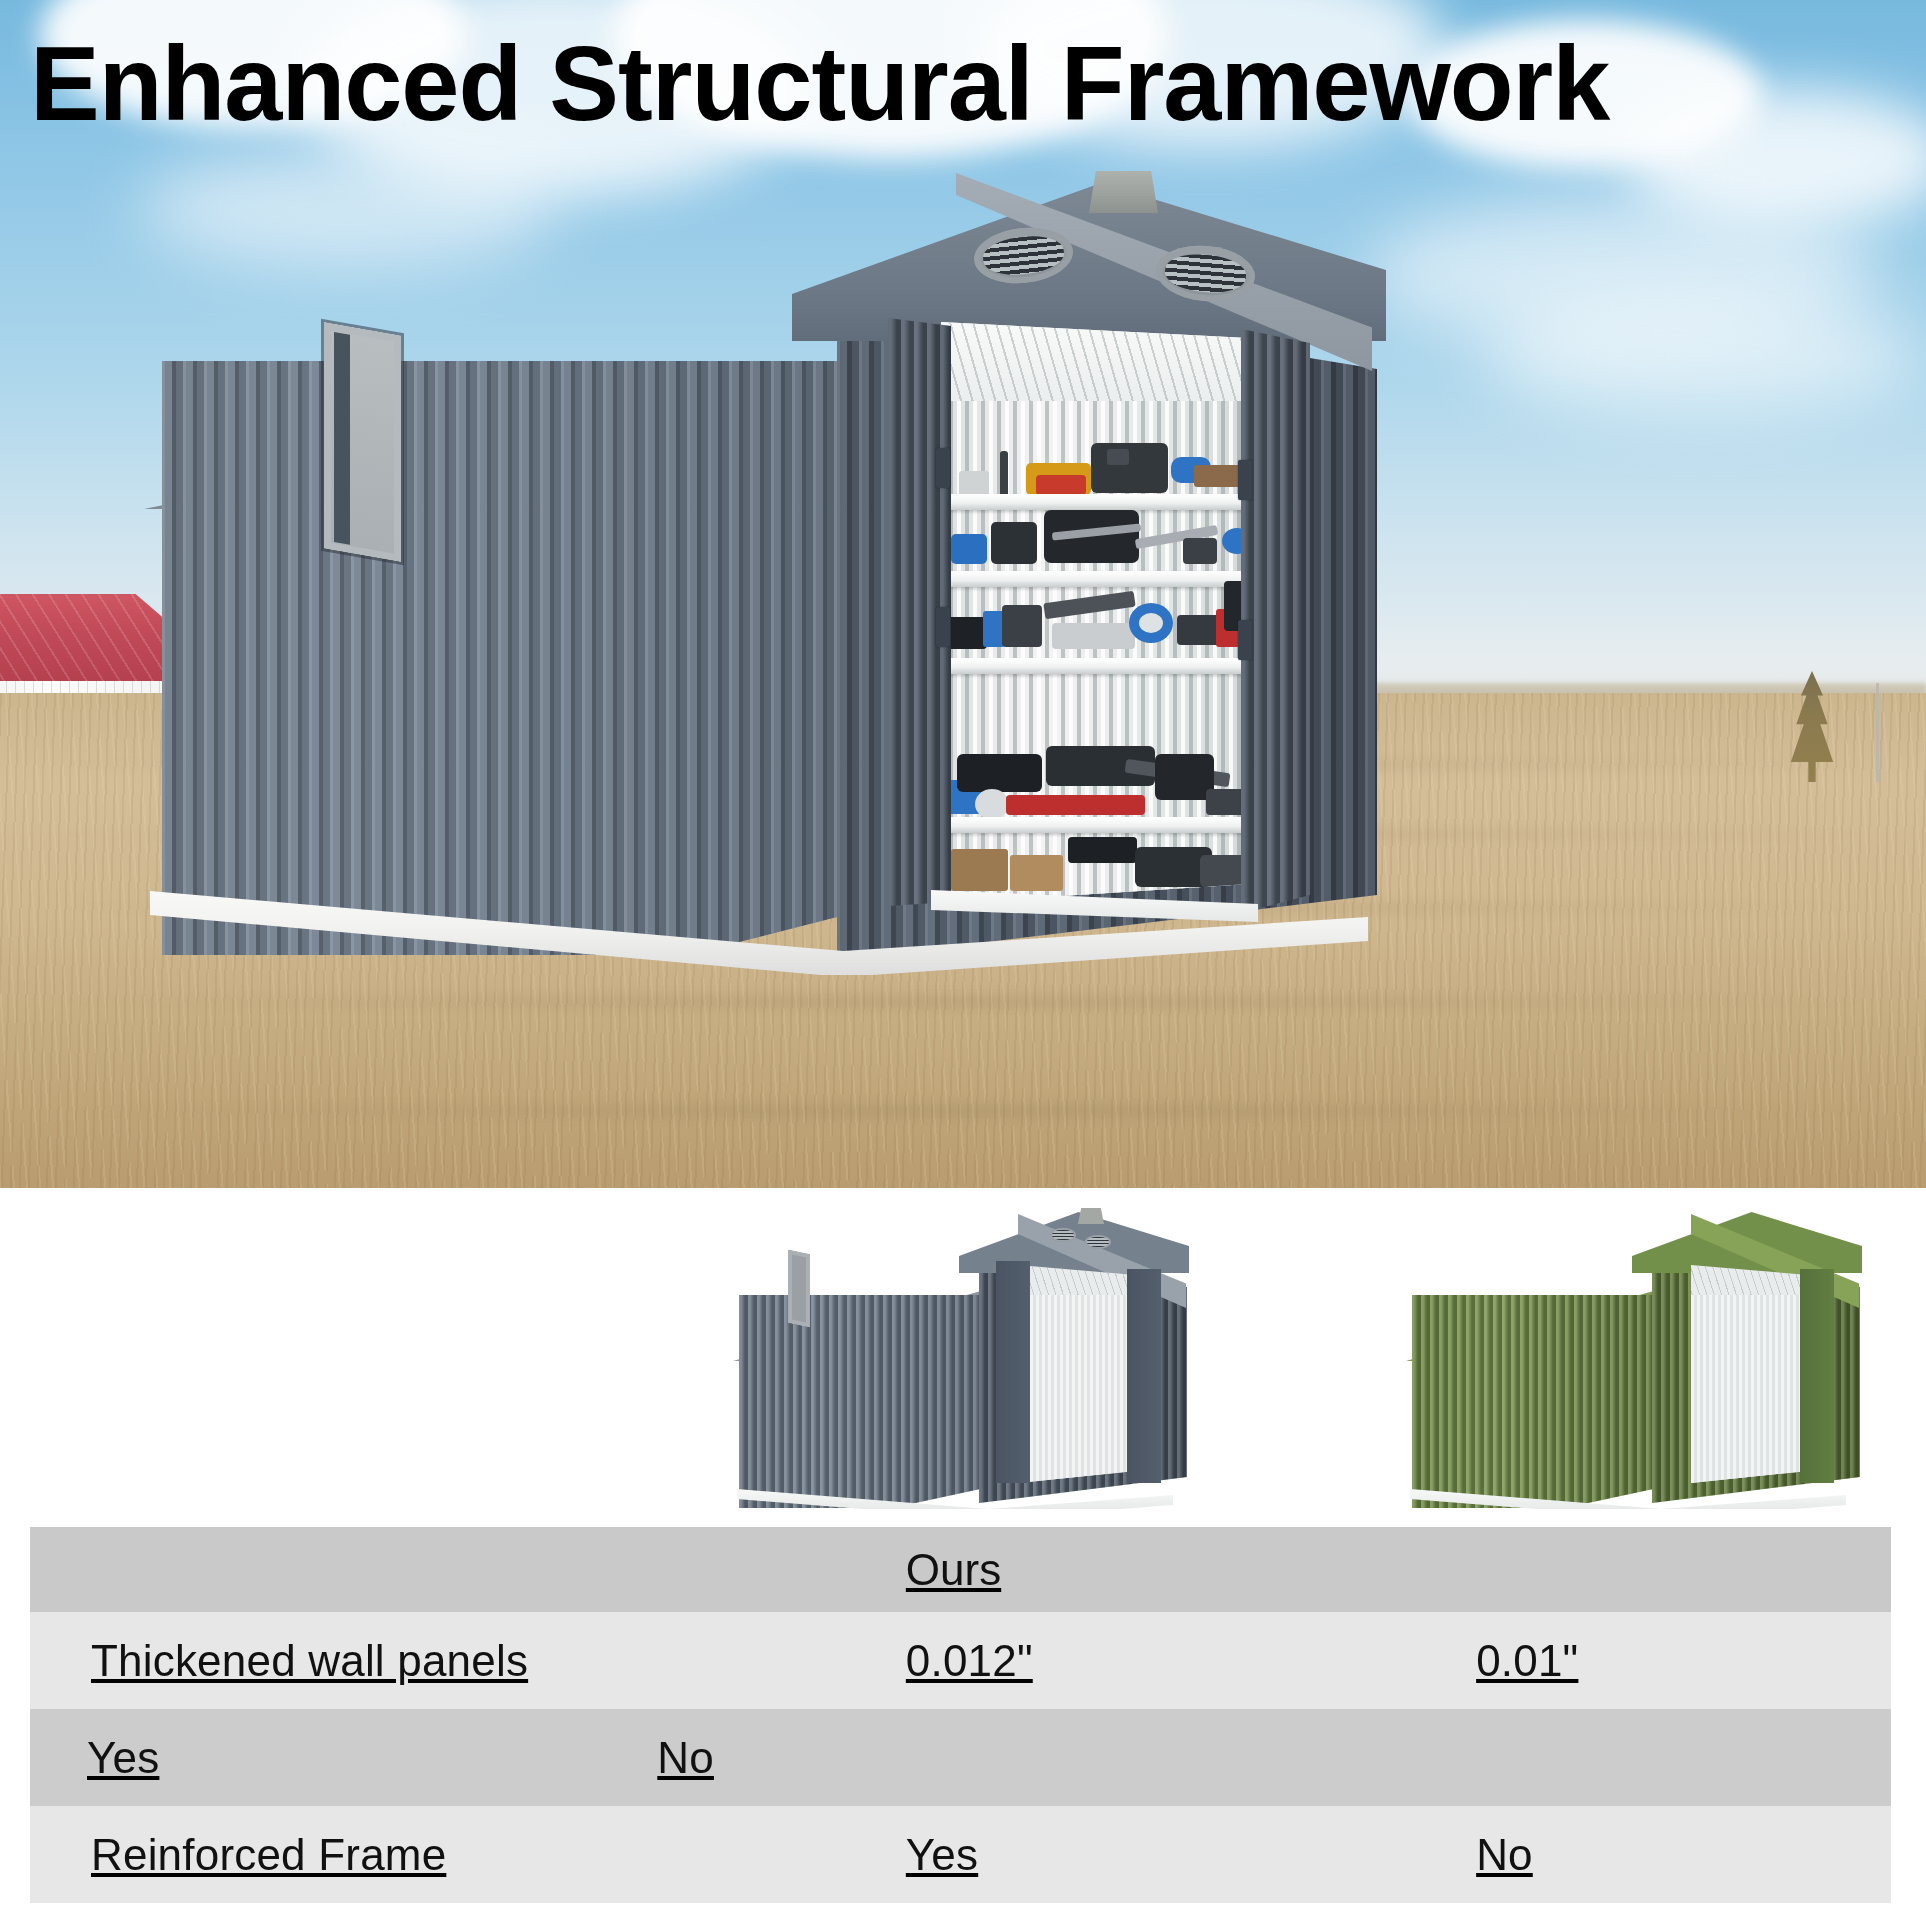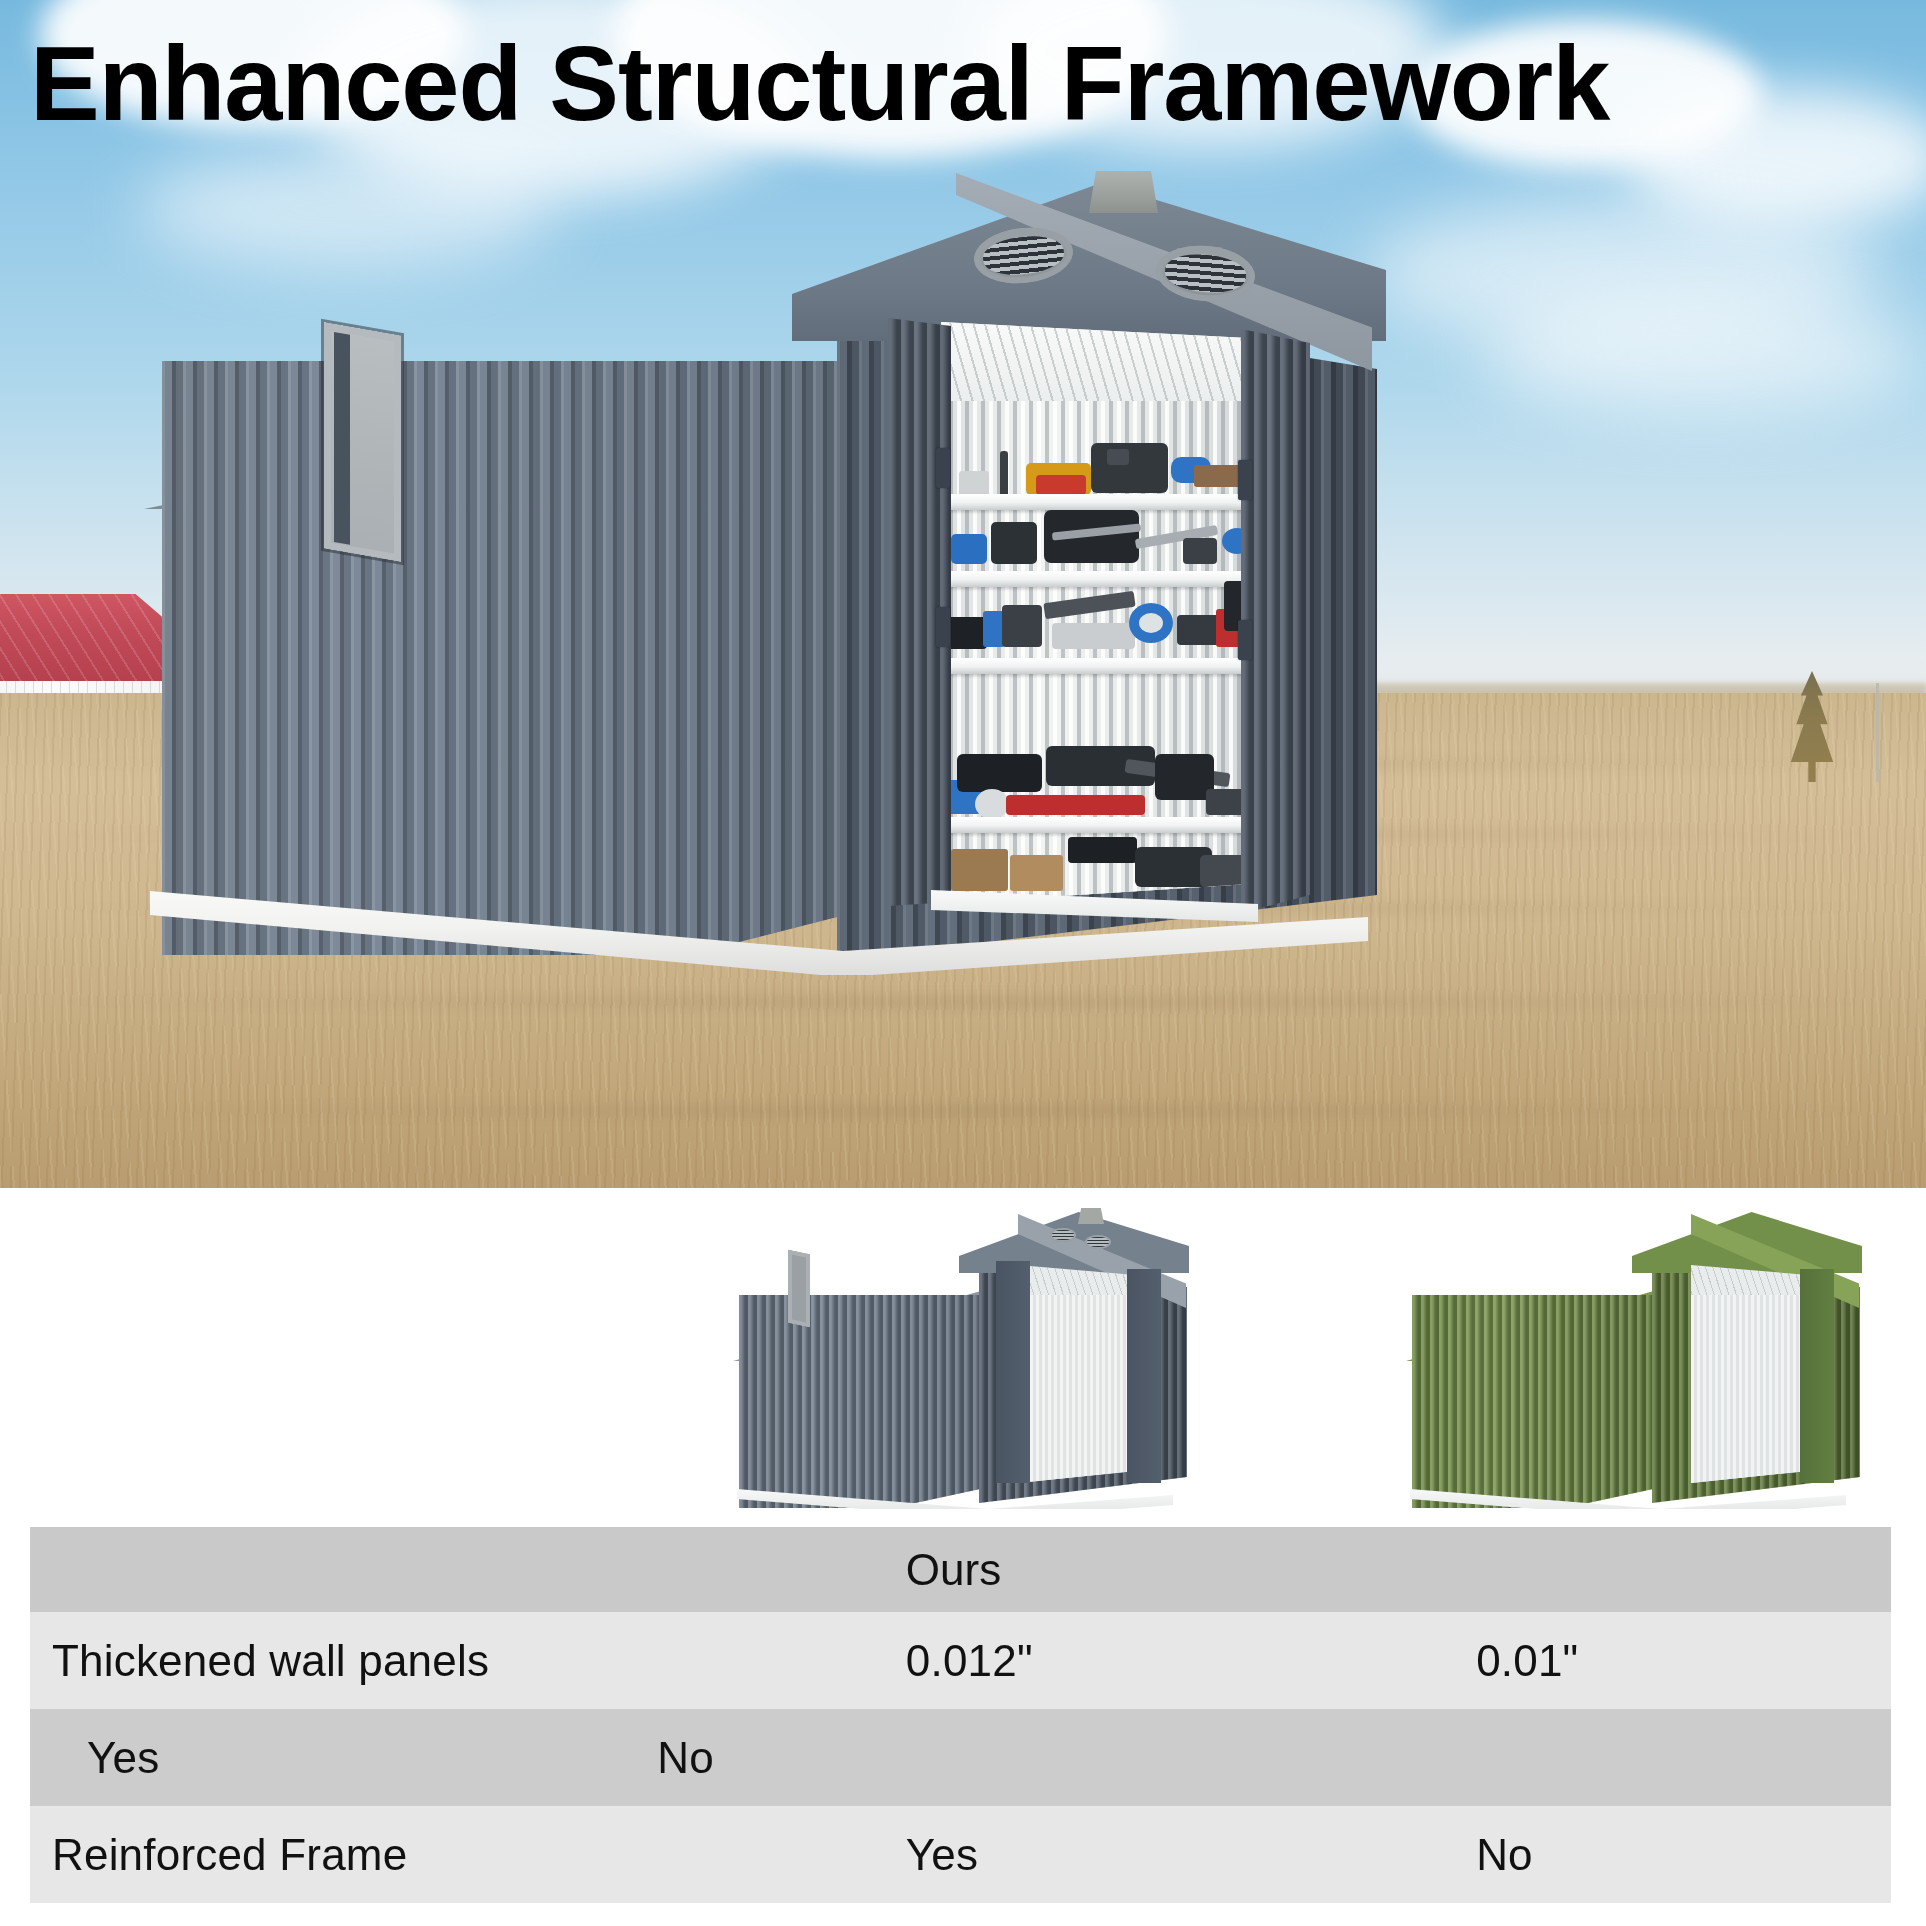--- a/index.html
+++ b/index.html
@@ -167,22 +167,22 @@
   .m-vent { position:absolute; width:26px; height:14px; border-radius:50%; background:#8a9198;
       box-shadow:inset 0 0 0 2px #9aa1a7; overflow:hidden; }
   .m-vent i { position:absolute; inset:2px; border-radius:46%; background:repeating-linear-gradient(180deg,#2f353a 0 1px,#b5bcc0 1px 3px); }
   .m-base { position:absolute; left:4px; top:271px; width:446px; height:30px;
       background:linear-gradient(180deg,#fff,#e8eaea);
       clip-path:polygon(0 10px,251px 30px,436px 16px,436px 26px,251px 40px,0 20px); }
 
   
   .tbl { position:absolute; left:30px; top:1527px; width:1861px; }
   .trow { display:flex; align-items:center; width:100%; }
-  .trow .c { display:flex; align-items:flex-start; }
-  .c0 { width:44%; padding-left:22px; }
+  .trow .c { display:flex; align-items:flex-start;text-decoration:underline; }
+  .c0 { width:44%; padding-left:61px; }
   .c1 { width:30%; justify-content:flex-start; padding-left:57px; }
   .c2 { width:26%; justify-content:flex-start; padding-left:69px; }
   .hdr { height:85px; background:#c9c9c9; }
   .r-odd { height:97px; background:#e7e7e7; }
   .r-even { height:97px; background:#cccccc; }
   .tcell { font-size:44px; color:#111; letter-spacing:0.2px; line-height:1; white-space:nowrap; }
   .thcell { font-size:44px; color:#111; line-height:1; }
 
   
   .title { position:absolute; left:30px; top:30px; width:1881px; height:109px;

